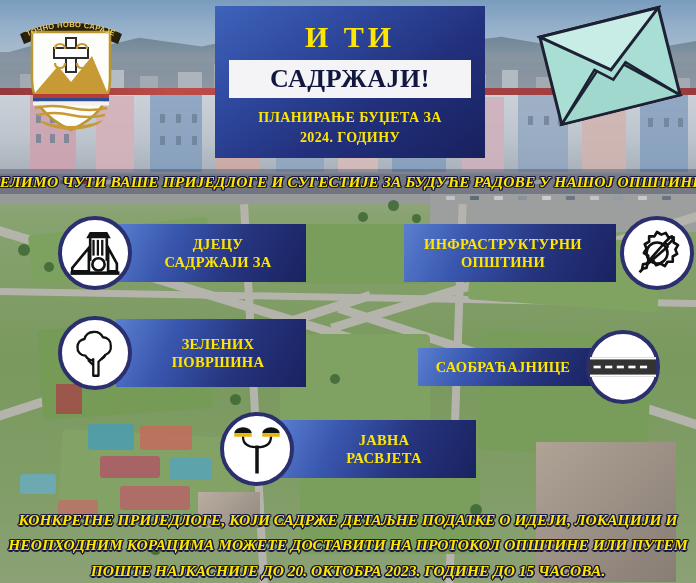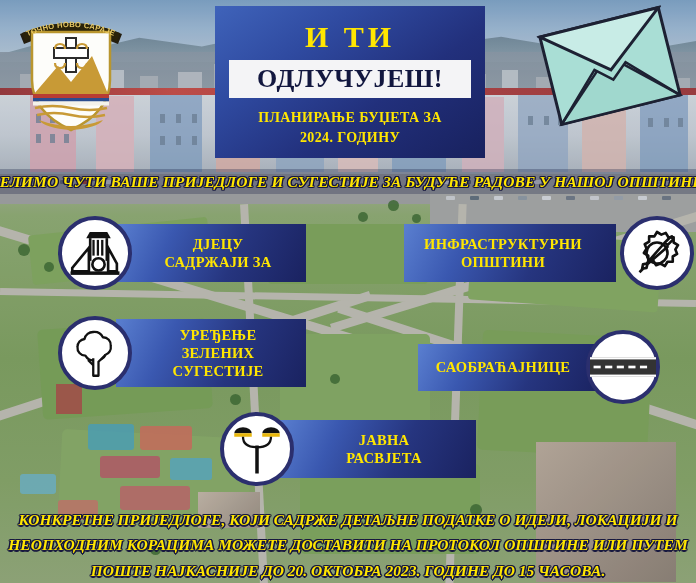--- a/index.html
+++ b/index.html
@@ -147,21 +147,21 @@
     background:linear-gradient(115deg,#5a7fd0 0%, #3a58b0 28%, #26357f 62%, #1a2260 100%);
     display:flex; align-items:center; justify-content:center;
     color:#ffe600; font-family:"Liberation Serif", serif;
     font-weight:bold; font-size:14.5px; line-height:1.25;
     text-align:center; padding:0 16px; letter-spacing:.3px;
     position:relative; z-index:1;
   }
   .cat:not(.rtl) .cat-label { margin-left:-16px; padding-left:30px; }
   .cat.rtl .cat-label { margin-right:-16px; padding-right:30px; }
   .cat-label.tall { height:68px; }
-  .cat-label.short { height:47px; }
+  .cat-label.short { height:38px; }
 
   svg { display:block; }
 </style>
 </head>
 <body>
 
 <div class="poster">
 
   <div class="bg">
     <div class="sky"></div>
@@ -337,21 +337,21 @@
       <path id="ribArc" d="M14 29 Q59 9 104 29" fill="none"></path>
       <text font-family="Liberation Sans, sans-serif" font-size="7.6" font-weight="bold" fill="#e8c964" letter-spacing="0.3">
         <textPath href="#ribArc" startOffset="50%" text-anchor="middle">ИСТОЧНО НОВО САРАЈЕВО</textPath>
       </text>
     </svg>
   </div>
 
   <div class="title-panel">
     <div class="t-line1">И ТИ</div>
     <div class="t-box">
-      <span>ОДЛУЧУЈЕШ!</span>
+      <span>САДРЖАЈИ!</span>
     </div>
     <div class="t-sub">
       <div>ПЛАНИРАЊЕ БУЏЕТА ЗА</div>
       <div>2024. ГОДИНУ</div>
     </div>
   </div>
 
   <div class="envelope">
     <svg viewBox="0 0 128 96" width="128" height="96">
       <rect x="3" y="3" width="122" height="90" fill="#a9ded5" stroke="#1d2133" stroke-width="3"></rect>
@@ -418,23 +418,22 @@
           <path d="M20 16 a10 10 0 0 1 10 -8 a11 11 0 0 1 11 6 a9 9 0 0 1 9 10
                    a9 9 0 0 1 -6 10 a10 10 0 0 1 -11 6 a11 11 0 0 1 -12 -5
                    a9 9 0 0 1 -9 -10 a9 9 0 0 1 8 -9 z"></path>
           <path d="M30 38 L30 58 L36 58 L36 42 L44 34"></path>
           <path d="M30 46 L24 40"></path>
         </g>
       </svg>
     </div>
     <div class="cat-label tall" style="width:190px">
       <div>
-        <div>УРЕЂЕЊЕ</div>
         <div>ЗЕЛЕНИХ</div>
-        <div>СУГЕСТИЈЕ</div>
+        <div>ПОВРШИНА</div>
       </div>
     </div>
   </div>
 
   <div class="cat rtl" style="left:418px;top:330px;">
     <div class="cat-circle">
       <svg viewBox="0 0 74 74" width="70" height="70">
         <rect x="0" y="26" width="74" height="22" fill="#333"></rect>
         <rect x="0" y="26" width="74" height="2.5" fill="#fff"></rect>
         <rect x="0" y="45.5" width="74" height="2.5" fill="#fff"></rect>

